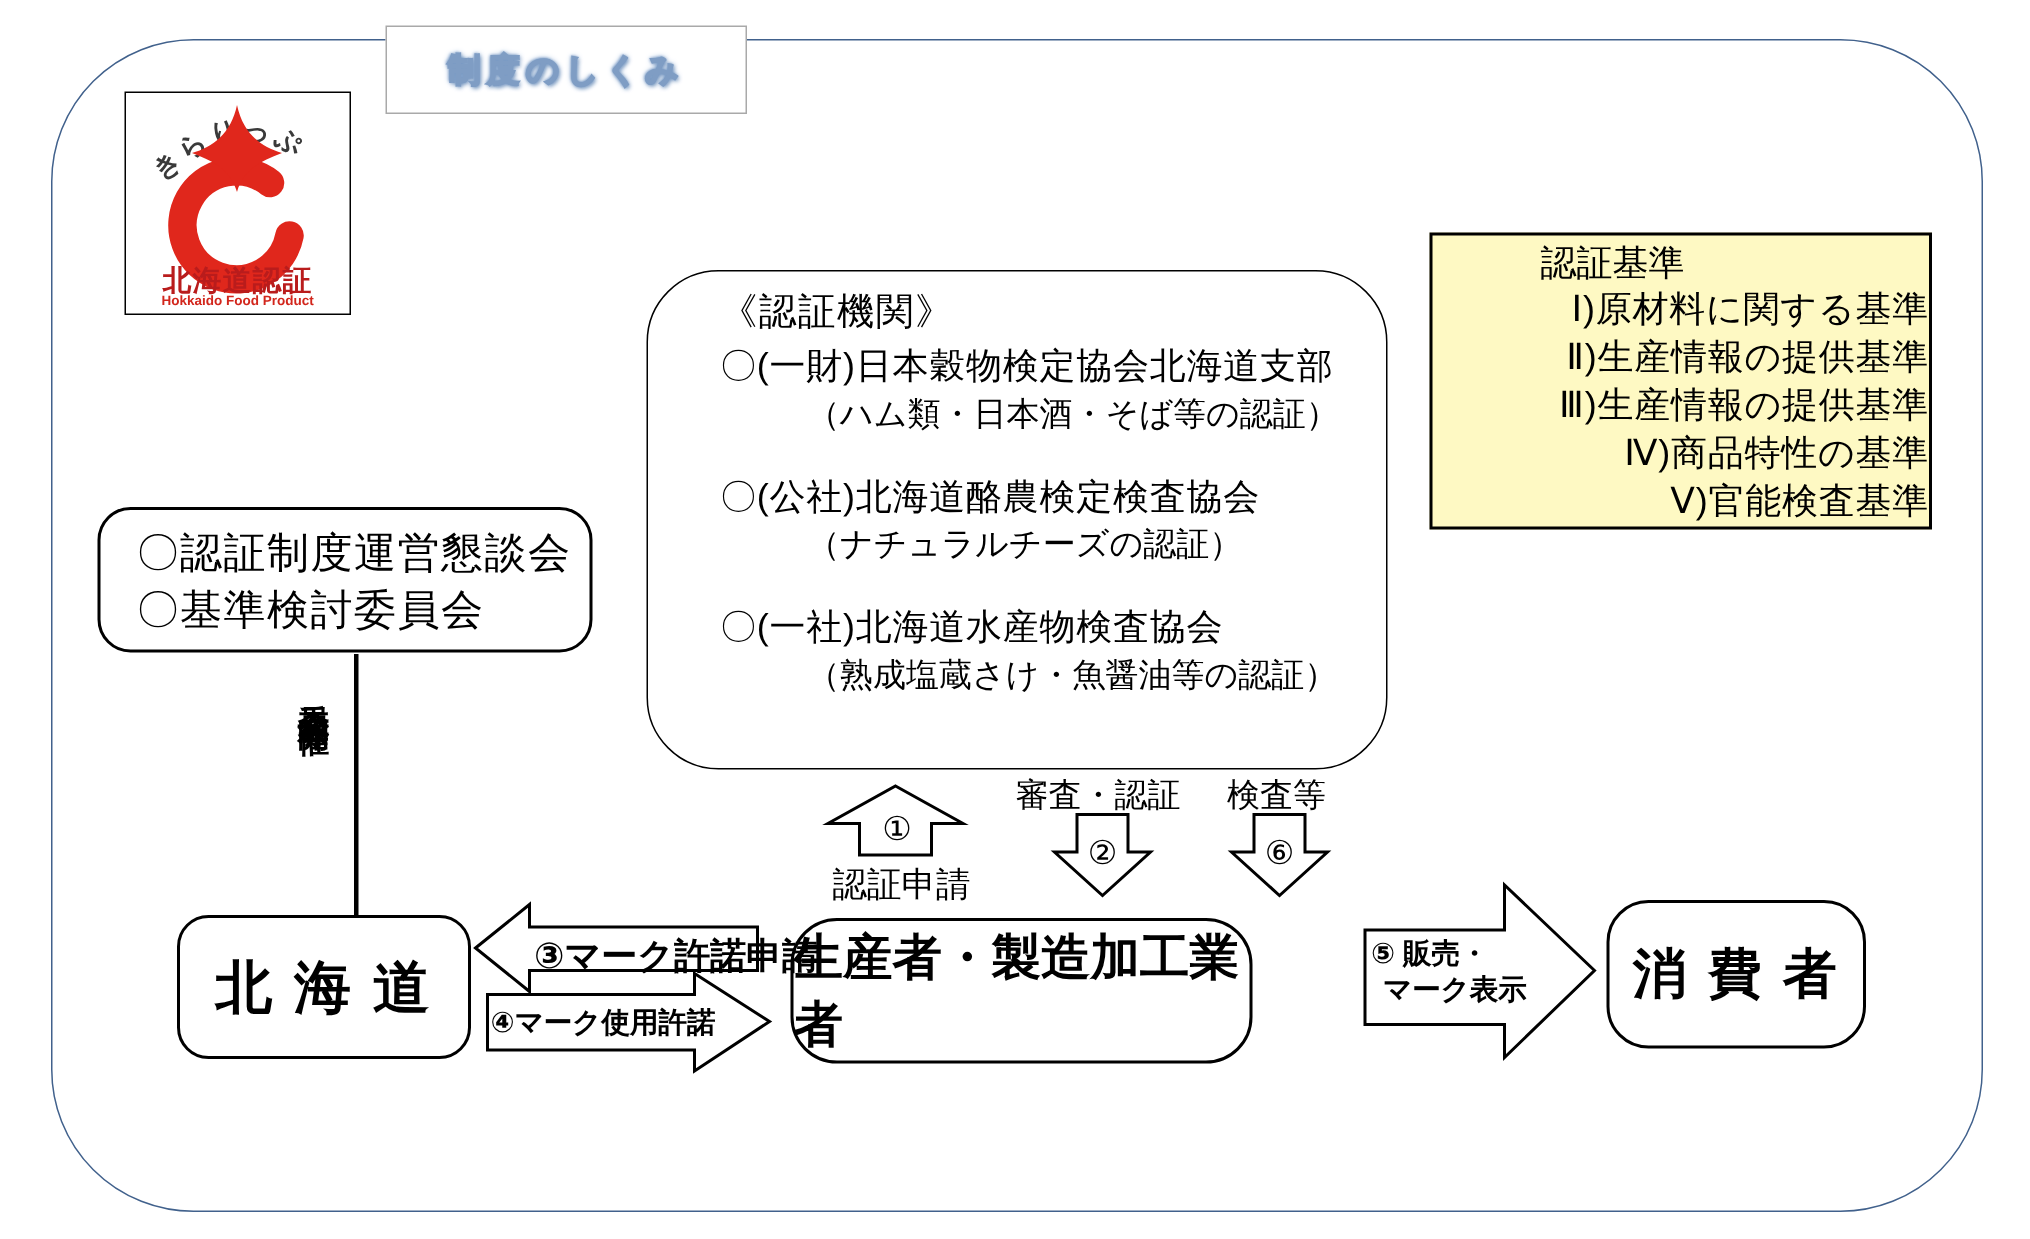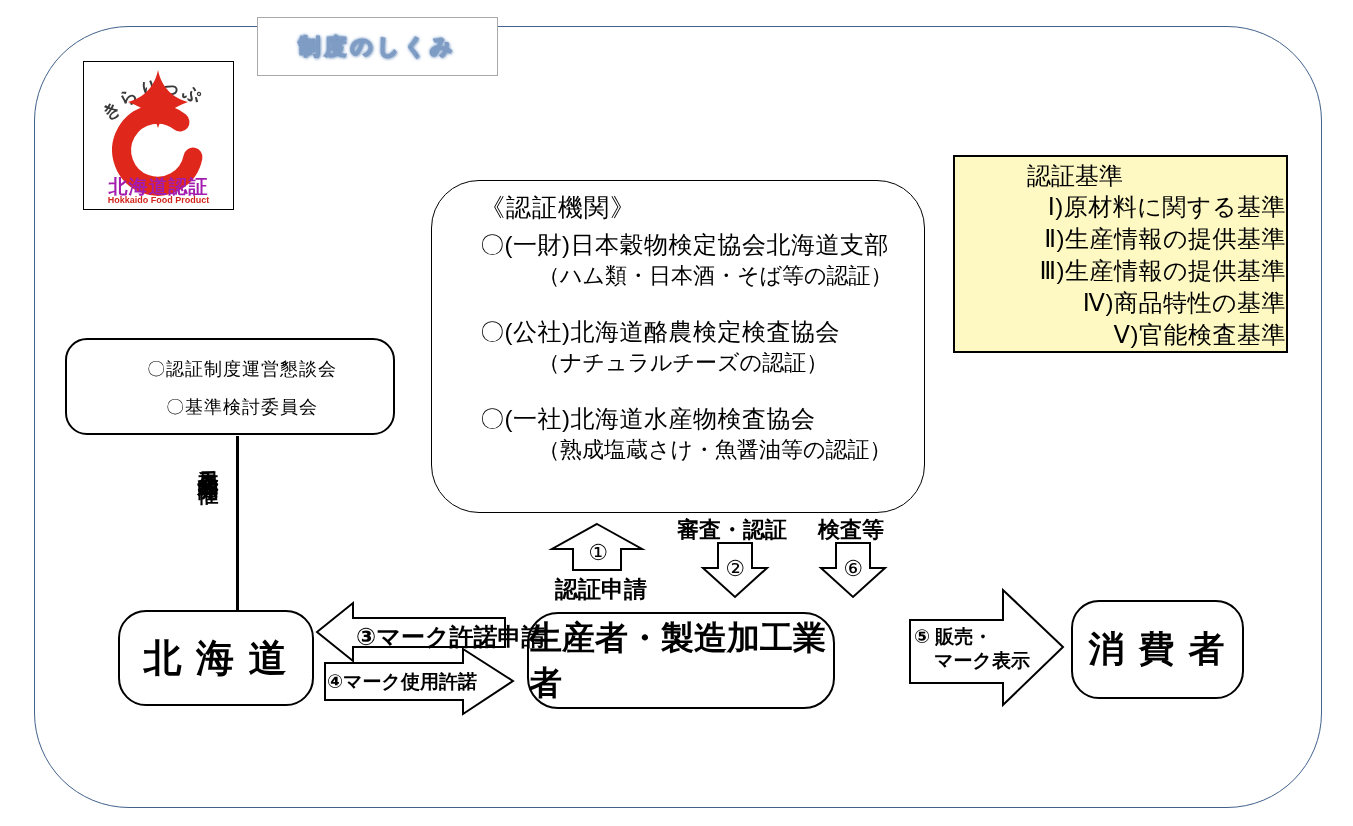--- a/index.html
+++ b/index.html
@@ -24,21 +24,21 @@
     text-shadow:0 0 2px #6f93c0,0 0 4px #86a6cd,1px 1px 3px #5a7fae,-1px -1px 2px #9db6d6;
   }
   
   .logo-box{
     position:absolute;left:83px;top:61px;width:149px;height:147px;
     border:1.5px solid #000;background:#fff;
   }
   .logo-box svg{position:absolute;left:0;top:0;}
   .logo-name{
     position:absolute;left:0;top:112px;width:100%;text-align:center;
-    font-size:19px;font-weight:bold;color:#a21caf;letter-spacing:1px;
+    font-size:19px;font-weight:bold;color:#b91c1c;letter-spacing:1px;
   }
   .logo-sub{
     position:absolute;left:0;top:133px;width:100%;text-align:center;
     font-size:9px;font-weight:bold;color:#d2261c;
   }
   
   .cert-bodies-box{
     position:absolute;left:431px;top:180px;width:494px;height:333px;
     border:1.6px solid #000;border-radius:48px;background:#fff;
     box-sizing:border-box;padding:10px 0 0 48px;
@@ -51,51 +51,51 @@
     border:2px solid #000;background:#fef9c3;box-sizing:border-box;
     padding:4px 0 12px 12px;
   }
   .cr-heading{font-size:24px;padding-left:60px;line-height:30px;}
   .cr-item{font-size:24px;line-height:32px;letter-spacing:0.5px;text-align:right;}
   .committee-box{
     position:absolute;left:65px;top:338px;width:330px;height:97px;
     border:2px solid #000;border-radius:22px;background:#fff;box-sizing:border-box;
     padding:10px 0 0 24px;
   }
-  .committee-box div{font-size:18px;line-height:38px;letter-spacing:1px;text-align:center;}
+  .committee-box div{font-size:28px;line-height:38px;letter-spacing:1px;}
   .v-line{position:absolute;left:236px;top:436px;width:3px;height:176px;background:#000;}
   .v-label{
     position:absolute;left:194px;top:452px;height:160px;
     writing-mode:vertical-rl;text-orientation:upright;
     font-size:21px;font-weight:bold;letter-spacing:3px;color:#000;
   }
   
   .entity{
     position:absolute;border:2px solid #000;border-radius:28px;background:#fff;
     display:flex;align-items:center;justify-content:center;
     font-weight:bold;box-sizing:border-box;
   }
-  .entity-hokkaido{left:118px;top:610px;width:196px;height:96px;font-size:38px;letter-spacing:2px;}
+  .entity-hokkaido{left:118px;top:610px;width:196px;height:96px;font-size:38px;letter-spacing:2px;border-radius:21px;}
   .entity-producer{left:527px;top:612px;width:308px;height:97px;font-size:33px;border-radius:31px;}
   .entity-consumer{left:1071px;top:600px;width:173px;height:99px;font-size:36px;letter-spacing:2px;}
   
   .arrows-layer{position:absolute;left:0;top:0;width:1353px;height:826px;pointer-events:none;}
   .arrows-layer polygon{fill:#ffffff;stroke:#000;stroke-width:2;stroke-linejoin:miter;}
   
   .arrow-num{
     position:absolute;font-size:22px;color:#000;text-align:center;
   }
-  .arrow-label{position:absolute;font-size:22px;font-weight:bold;color:#000;white-space:nowrap;}
+  .arrow-label{position:absolute;font-size:22px;font-weight:normal;color:#000;white-space:nowrap;}
   .lbl-apply{left:548px;top:574px;width:106px;text-align:center;font-size:23px;}
   .lbl-examine{left:676px;top:515px;width:112px;text-align:center;}
   .lbl-inspect{left:818px;top:515px;width:72px;text-align:left;}
   .lbl-mark-apply{left:356px;top:621px;width:148px;font-size:24px;font-weight:bold;}
   .lbl-mark-license{left:327px;top:669px;width:135px;text-align:center;font-size:19px;font-weight:bold;}
   .lbl-sell{left:914px;top:625px;width:90px;font-size:19px;font-weight:bold;line-height:24px;}
-  .lbl-sell .l2{padding-left:8px;margin-left:12px;}
+  .lbl-sell .l2{padding-left:8px;}
 </style>
 </head>
 <body>
 
 <div id="canvas">
 
   <div class="outer-frame"></div>
 
   <div class="title-box">
     <span class="title-text">制度のしくみ</span>

